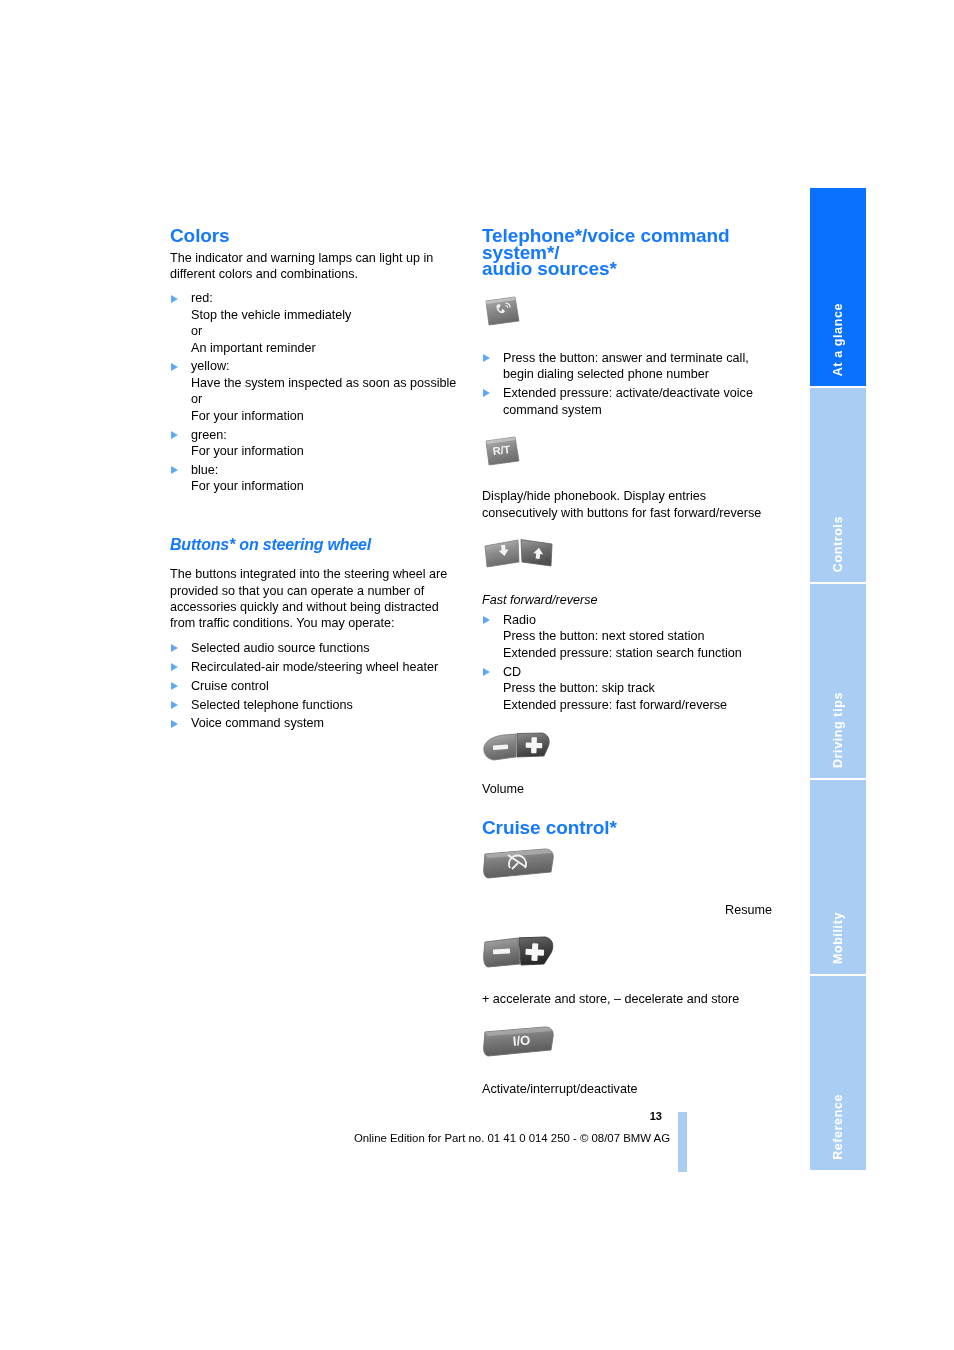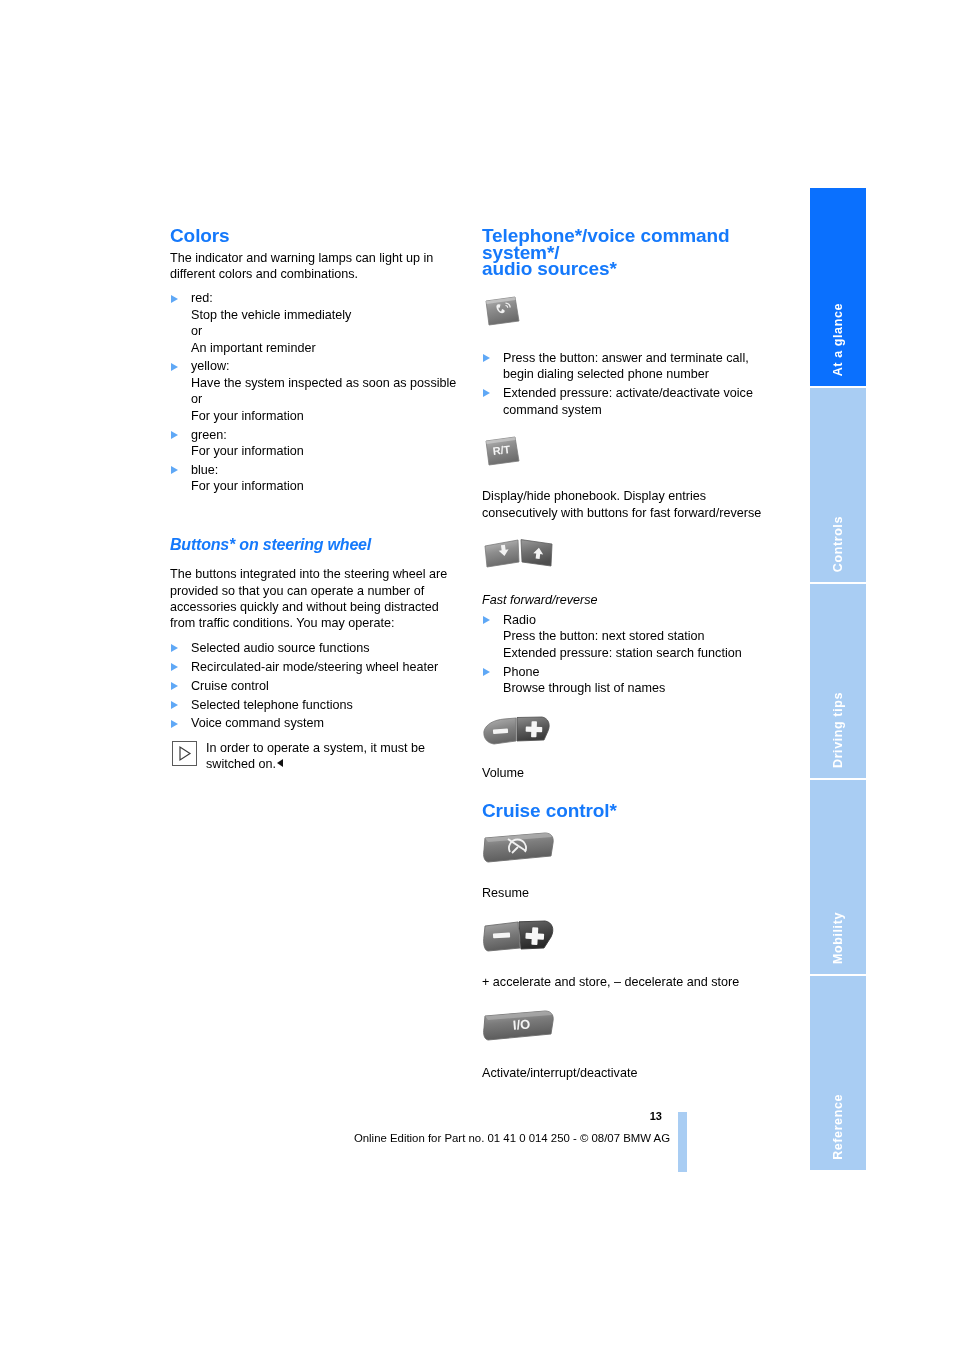--- a/index.html
+++ b/index.html
@@ -271,28 +271,20 @@
       <li>
         <span class="tri"></span>
         <span>Selected telephone functions</span>
       </li>
       <li>
         <span class="tri"></span>
         <span>Voice command system</span>
       </li>
     </ul>
 
-    <div class="notebox">
-      <span class="note-icon">
-        <svg width="23" height="23" viewBox="0 0 23 23" aria-hidden="true">
-          <polygon points="7,5 7,18 17,11.5" fill="none" stroke="#3a3a3a" stroke-width="1.2"></polygon>
-        </svg>
-      </span>
-      <span>In order to operate a system, it must be switched on.</span><span class="endmark"></span>
-    </div>
 
   </div>
 
   <div class="col" id="col-right">
 
     <h2 class="sec-head">
       <span>Telephone*/voice command system*/</span><br>
       <span>audio sources*</span>
     </h2>
 
@@ -376,22 +368,23 @@
 
     <ul class="bullets" style="margin-top:4px;">
       <li>
         <span class="tri"></span>
         <span class="sub">Radio</span>
         <span class="sub">Press the button: next stored station</span>
         <span class="sub">Extended pressure: station search function</span>
       </li>
       <li>
         <span class="tri"></span>
-        <span class="sub">Phone</span>
-        <span class="sub">Browse through list of names</span>
+        <span class="sub">CD</span>
+        <span class="sub">Press the button: skip track</span>
+        <span class="sub">Extended pressure: fast forward/reverse</span>
       </li>
     </ul>
 
     <div class="btnimg" style="margin-top:16px;">
       <svg width="72" height="42" viewBox="0 0 72 42" aria-hidden="true">
         <defs>
           <linearGradient id="gVolL" x1="0" y1="0" x2="0.3" y2="1">
             <stop offset="0%" stop-color="#b5b5b5"></stop>
             <stop offset="55%" stop-color="#848484"></stop>
             <stop offset="100%" stop-color="#666666"></stop>
@@ -427,21 +420,21 @@
         </defs>
         <path d="M3,9 L63,4 C69,4 72,8 71,14 L69,27 L6,33 C2,32 1,27 2,21 Z" fill="url(#gRes)" stroke="#6f6f6f" stroke-width="0.9"></path>
         <path d="M3,9 L63,4 C67,4 69,5.5 70,8 L6,13 Z" fill="#bdbdbd" opacity="0.55"></path>
         <g transform="translate(26,10)" fill="none" stroke="#f1f1f1" stroke-width="1.8">
           <path d="M2,13 A8.5,8.5 0 1 1 17,13"></path>
           <path d="M4,14 L10,8"></path>
         </g>
         <path d="M26,10 L44,22" stroke="#f1f1f1" stroke-width="1.9" fill="none"></path>
       </svg>
     </div>
-    <p class="capt" style="margin-top:6px;">Resume</p>
+    <p class="capt" style="margin-top:6px;text-align:right;">Resume</p>
 
     <div class="btnimg" style="margin-top:16px;">
       <svg width="80" height="46" viewBox="0 0 80 46" aria-hidden="true">
         <defs>
           <linearGradient id="gAccL" x1="0" y1="0" x2="0.25" y2="1">
             <stop offset="0%" stop-color="#ababab"></stop>
             <stop offset="55%" stop-color="#7b7b7b"></stop>
             <stop offset="100%" stop-color="#5d5d5d"></stop>
           </linearGradient>
           <linearGradient id="gAccR" x1="0" y1="0" x2="0.25" y2="1">

